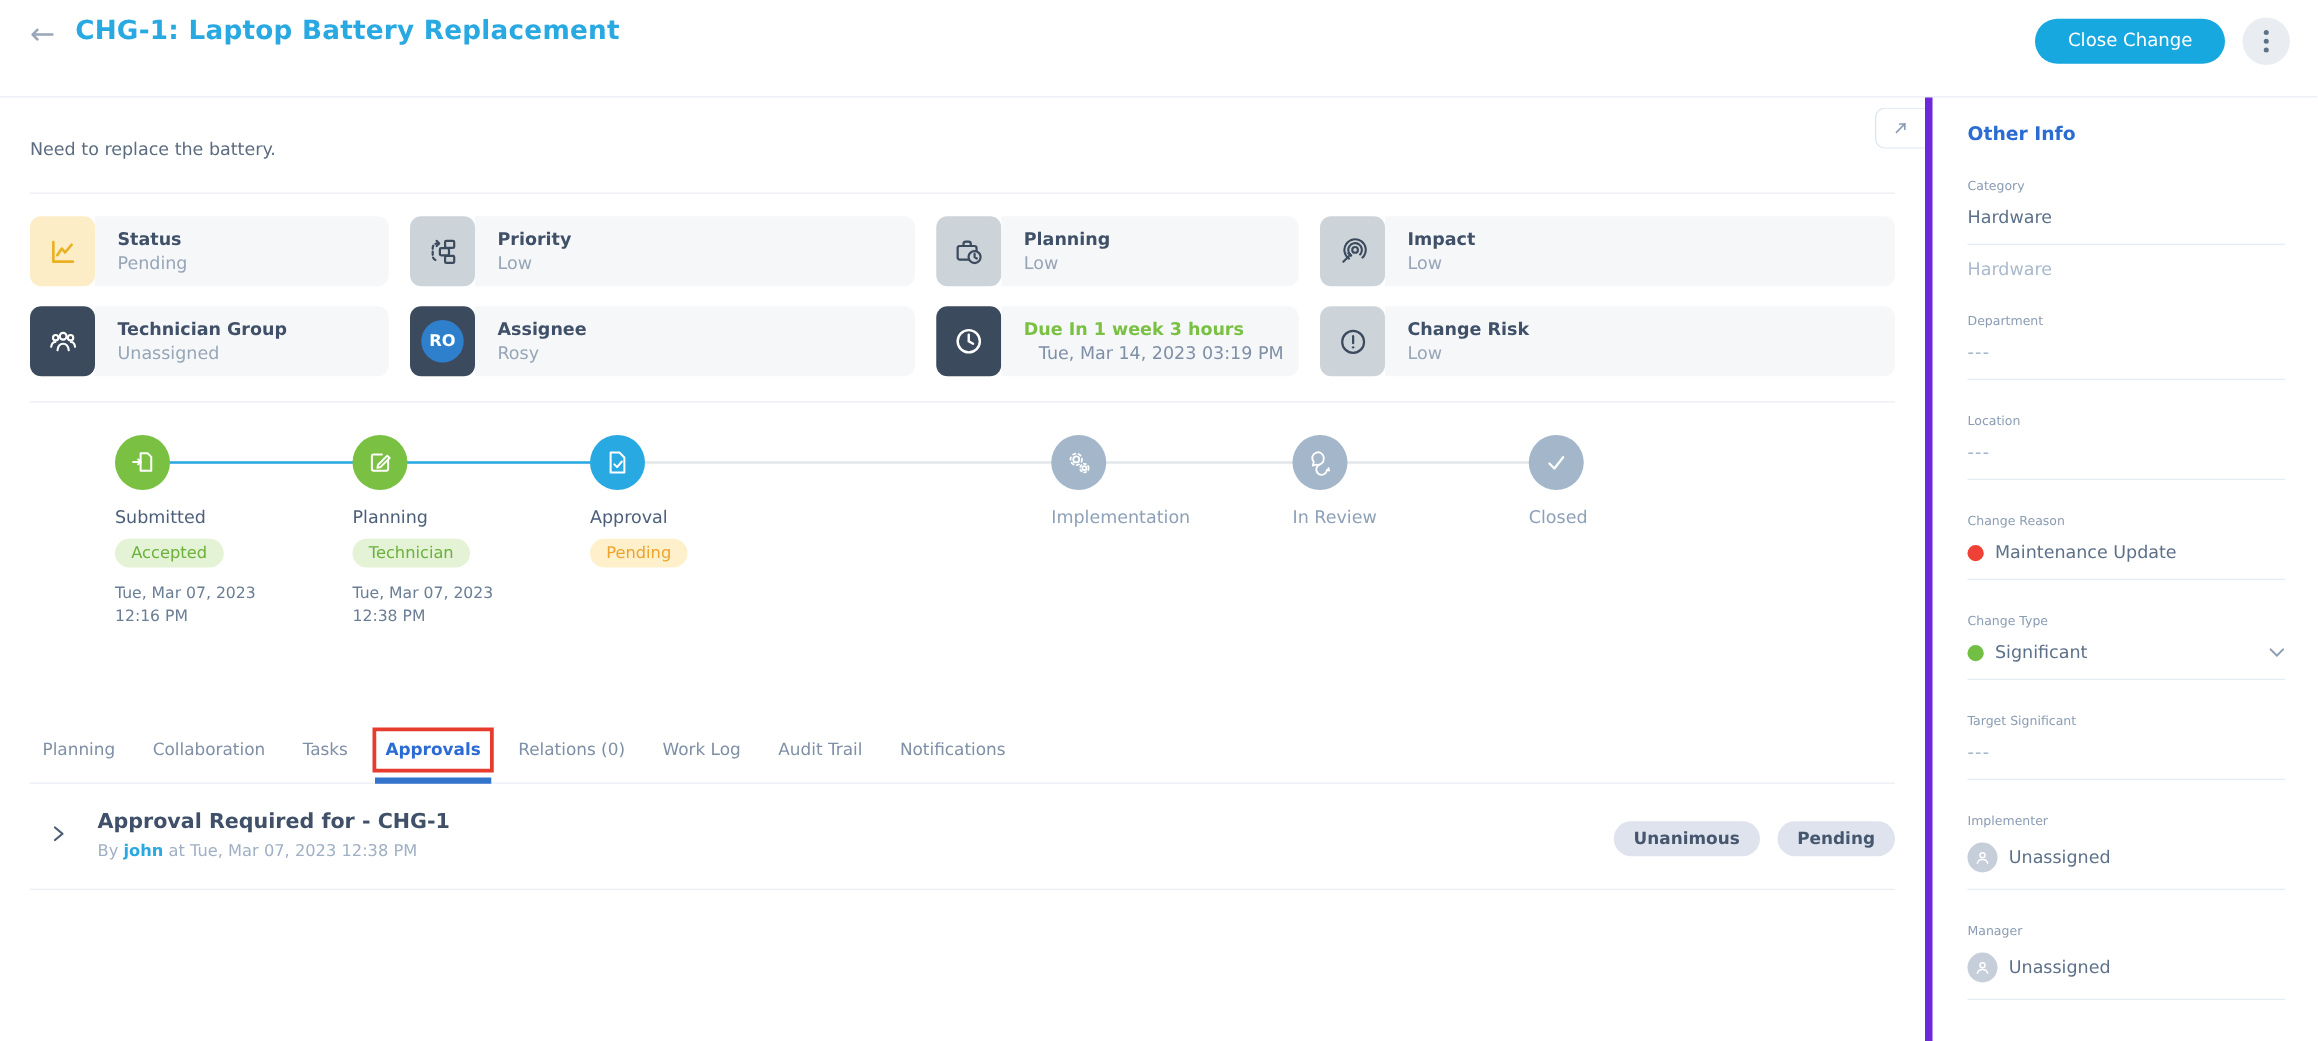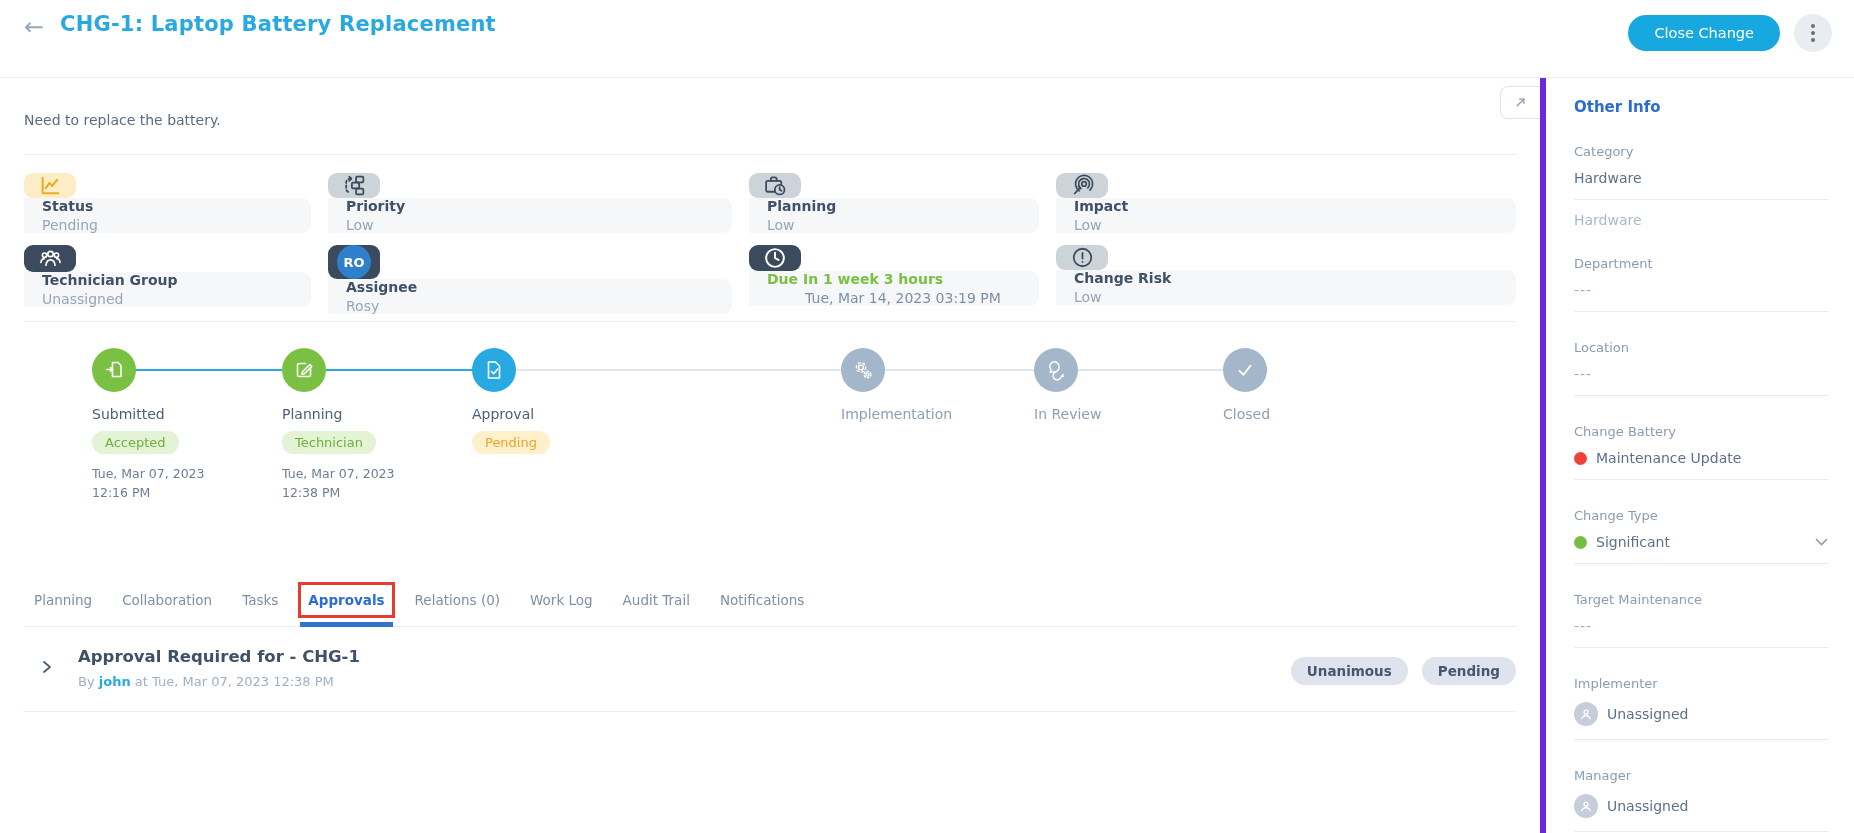--- a/index.html
+++ b/index.html
@@ -28,21 +28,21 @@
 
   .expand-tab { position:absolute; right:0; top:8px; width:40px; height:33px;
       border:1px solid #dce6f0; border-right:none; border-radius:8px 0 0 8px;
       background:#fff; display:flex; align-items:center; justify-content:center; cursor:pointer; }
 
   .desc { margin-top:34px; font-size:14px; color:#5b6b80; }
   .divider { border:none; border-top:1px solid #e9eef4; margin-top:26px; }
 
   
   .cards { display:grid; grid-template-columns:287px 404px 290px 1fr; gap:16px 17px; margin-top:18px; }
-  .card { display:flex; height:56px; cursor:pointer;flex-direction:column; }
+  .card { display:flex; height:56px; cursor:pointer; }
   .card-icon { width:52px; flex:none; border-radius:9px; display:flex; align-items:center; justify-content:center; }
   .tile-navy { background:#3b4a5c; }
   .tile-gray { background:#ccd3d9; }
   .tile-yellow { background:#fcedc7; }
   .card-body { flex:1; background:#f5f7f9; border-radius:0 9px 9px 0; display:flex;
       flex-direction:column; justify-content:center; padding-left:18px; gap:3px; }
   .card-label { font-size:14px; font-weight:600; color:#3f5068; }
   .card-value { font-size:14px; color:#97a5b8; }
   .card-label.due { color:#7ac143; }
   .card-value.date { color:#7d8 fa3; color:#7e8fa6;text-align:center; }
@@ -87,21 +87,21 @@
   .appr-text { margin-left:24px; }
   .appr-title { font-size:16.5px; font-weight:600; color:#3f5068; }
   .appr-by { font-size:13px; color:#9fb0c4; margin-top:8px; }
   .appr-by .lnk { color:#29a9e1; font-weight:600; }
   .appr-pills { margin-left:auto; display:flex; gap:14px; margin-top:10px; }
   .pill { background:#dee3ed; color:#45566e; font-size:13.5px; font-weight:600;
       padding:6px 16px; border-radius:16px; }
 
   
   .sb-title { font-size:15px; font-weight:600; color:#2b6cd4; }
-  .f-label { font-size:13px; color:#8b9cb3; margin-top:28px; }
+  .f-label { font-size:10px; color:#8b9cb3; margin-top:28px; }
   .f-value { font-size:14px; color:#5d7089; margin-top:11px; display:flex; align-items:center; gap:9px; }
   .f-value.dashes { color:#9fb0c4; letter-spacing:1px; }
   .f-value.faded { color:#a9b9cc; }
   .f-hr { border:none; border-top:1px solid #e4ecf4; margin-top:13px; }
   .dot { width:13px; height:13px; border-radius:50%; flex:none; }
   .sel-caret { margin-left:auto; }
   .avatar { width:24px; height:24px; border-radius:50%; background:#c6ced9; flex:none;
       display:flex; align-items:center; justify-content:center; }
 </style>
 </head>
@@ -368,38 +368,38 @@
   <div class="f-value faded" style="margin-top:12px">Hardware</div>
 
   <div class="f-label">Department</div>
   <div class="f-value dashes">---</div>
   <hr class="f-hr">
 
   <div class="f-label">Location</div>
   <div class="f-value dashes">---</div>
   <hr class="f-hr">
 
-  <div class="f-label">Change Battery</div>
+  <div class="f-label">Change Reason</div>
   <div class="f-value">
     <span class="dot" style="background-color: rgb(239, 65, 54);"></span>
     <span>Maintenance Update</span>
   </div>
   <hr class="f-hr">
 
   <div class="f-label">Change Type</div>
   <div class="f-value">
     <span class="dot" style="background-color: rgb(114, 191, 68);"></span>
     <span>Significant</span>
     <svg class="sel-caret" width="13" height="8" viewBox="0 0 13 8" fill="none" stroke="#8b9cb3" stroke-width="1.6" stroke-linecap="round">
           <path d="M1.5 1.5l5 5 5-5"></path>
         </svg>
   </div>
   <hr class="f-hr">
 
-  <div class="f-label">Target Maintenance</div>
+  <div class="f-label">Target Significant</div>
   <div class="f-value dashes">---</div>
   <hr class="f-hr">
 
   <div class="f-label">Implementer</div>
   <div class="f-value">
     <span class="avatar">
           <svg width="16" height="16" viewBox="0 0 24 24" fill="none" stroke="#fff" stroke-width="1.8" stroke-linecap="round">
             <circle cx="12" cy="9.3" r="3"></circle>
             <path d="M5.8 19c.8-3 3-4.6 6.2-4.6s5.4 1.6 6.2 4.6"></path>
           </svg>

